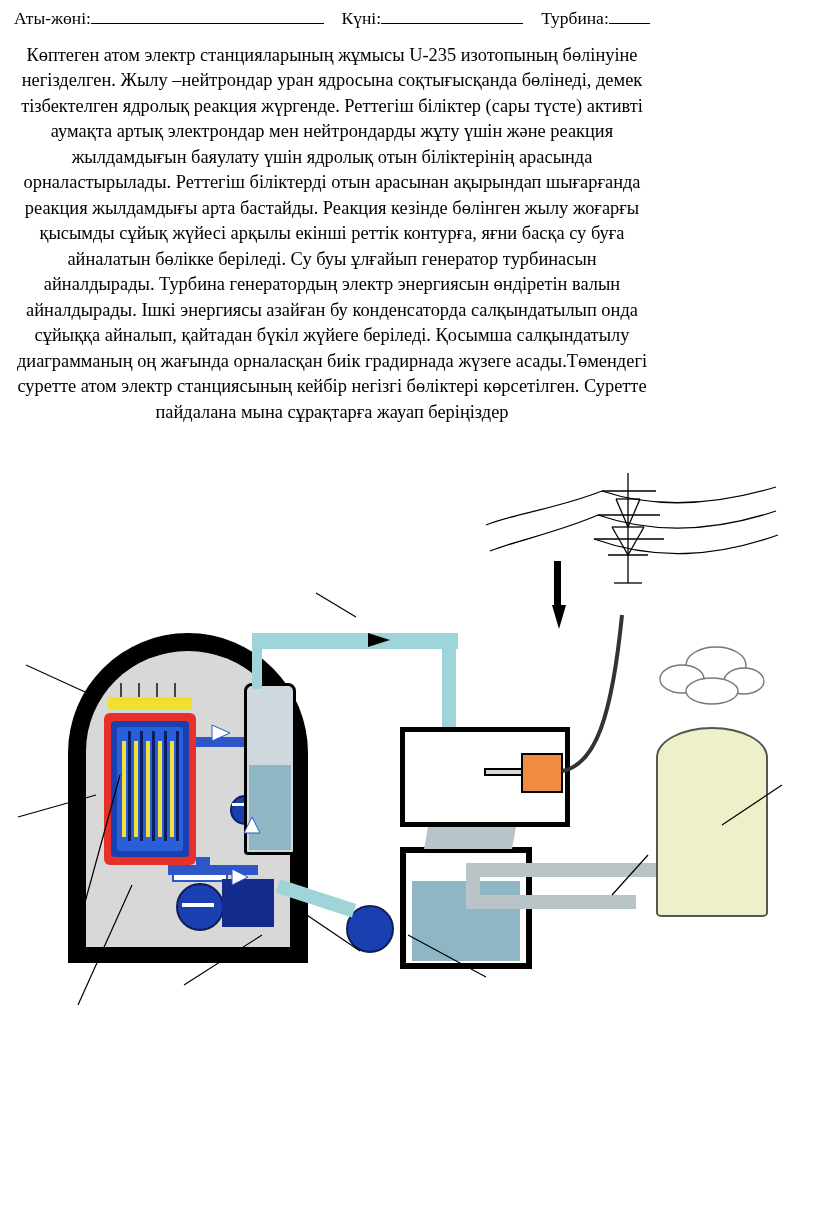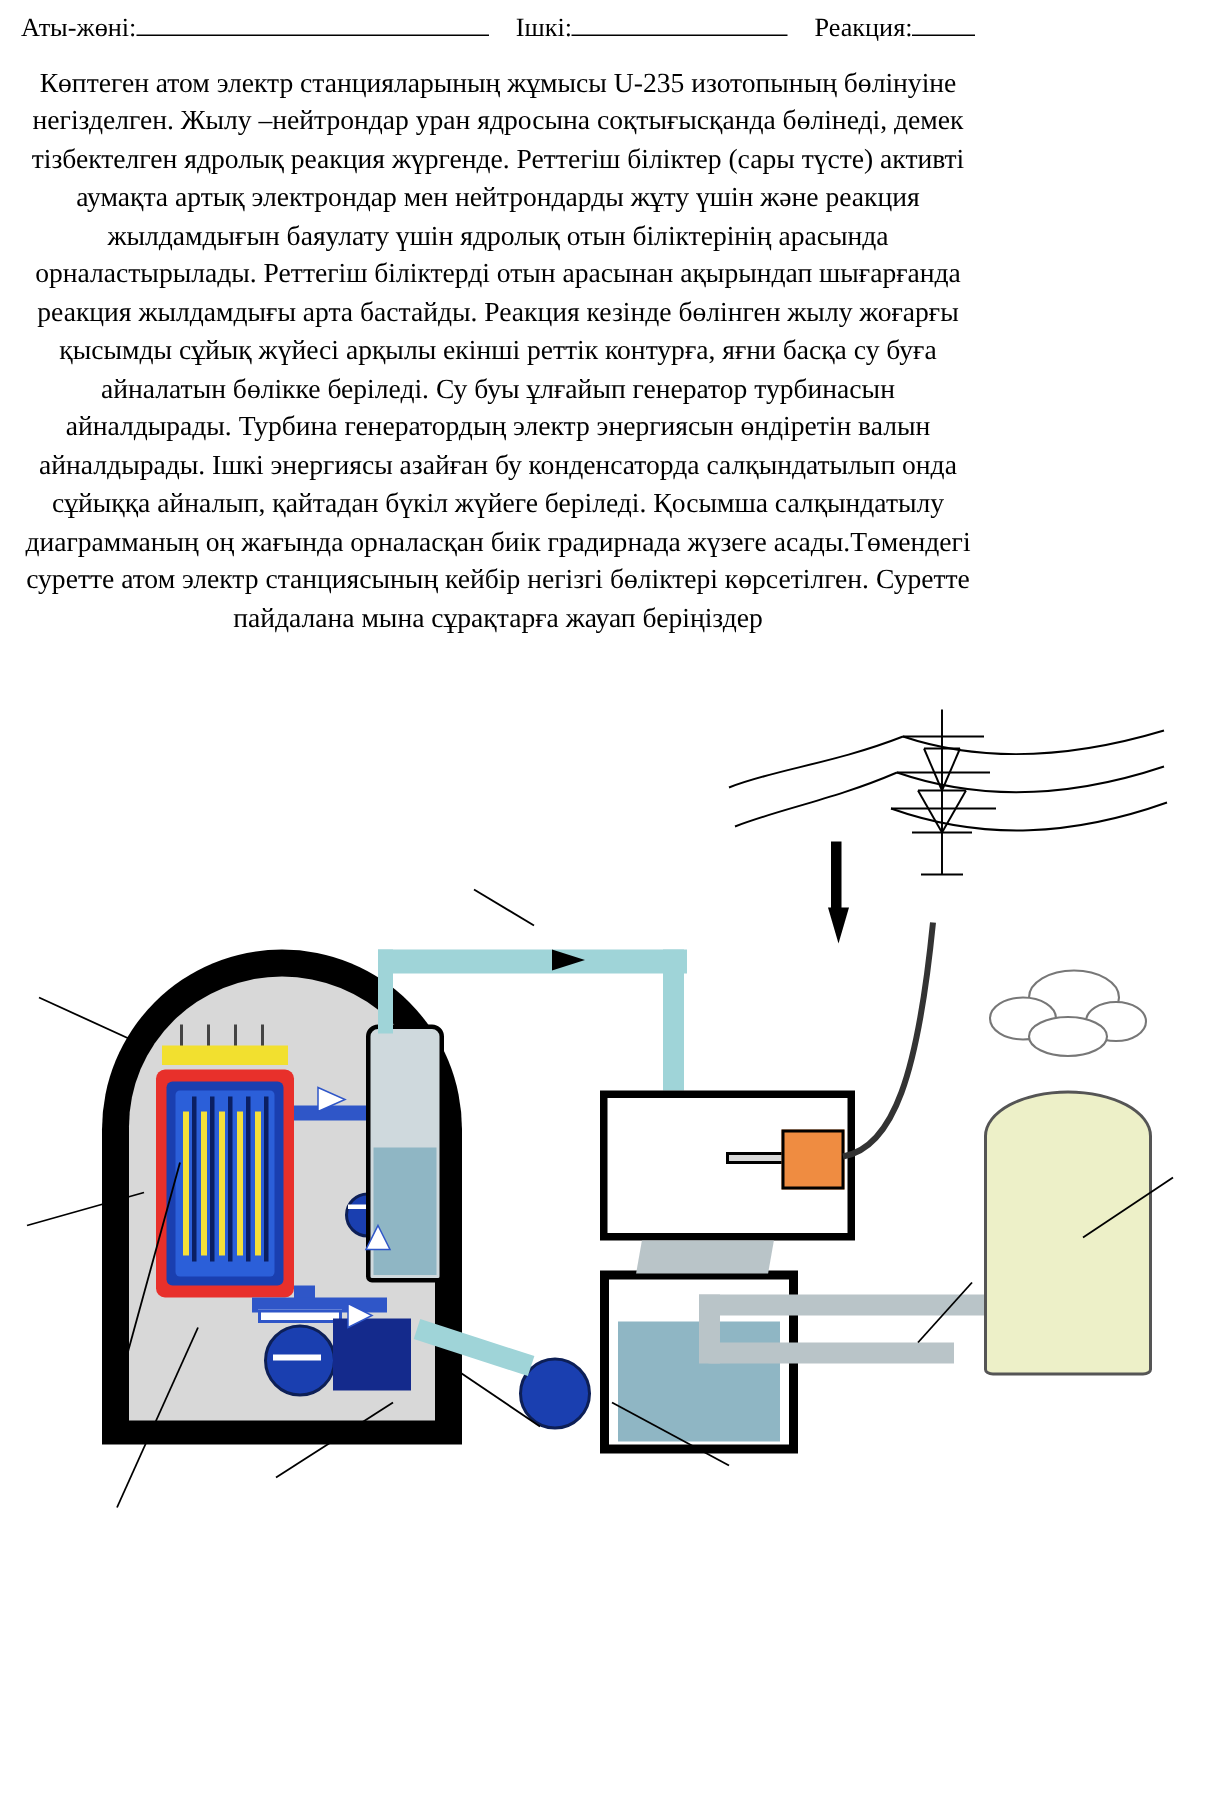--- a/index.html
+++ b/index.html
@@ -209,24 +209,24 @@
 </style>
 </head>
 <body>
 
 <div class="page">
 
   <div class="header-line">
     <span class="hdr-label">Аты-жөні:</span>
     <span class="hdr-rule rule-name"></span>
     <span class="hdr-gap"></span>
-    <span class="hdr-label">Ішкі:</span>
+    <span class="hdr-label">Күні:</span>
     <span class="hdr-rule rule-date"></span>
     <span class="hdr-gap"></span>
-    <span class="hdr-label">Реакция:</span>
+    <span class="hdr-label">Турбина:</span>
     <span class="hdr-rule rule-class"></span>
   </div>
 
 
   <div class="body-text">  Көптеген атом электр станцияларының жұмысы U-235 изотопының бөлінуіне негізделген. Жылу –нейтрондар уран ядросына соқтығысқанда бөлінеді, демек тізбектелген ядролық реакция жүргенде.  Реттегіш біліктер (сары түсте) активті аумақта артық электрондар мен нейтрондарды жұту үшін және реакция жылдамдығын баяулату үшін ядролық отын біліктерінің арасында орналастырылады.  Реттегіш біліктерді отын арасынан ақырындап шығарғанда реакция жылдамдығы арта бастайды. Реакция кезінде бөлінген жылу жоғарғы қысымды сұйық жүйесі арқылы екінші реттік контурға, яғни басқа су буға айналатын бөлікке беріледі. Су буы ұлғайып  генератор турбинасын айналдырады. Турбина генератордың электр энергиясын өндіретін валын айналдырады.  Ішкі энергиясы азайған бу конденсаторда салқындатылып онда сұйыққа айналып, қайтадан бүкіл жүйеге беріледі. Қосымша салқындатылу диаграмманың оң жағында орналасқан биік градирнада жүзеге асады.Төмендегі суретте атом электр станциясының кейбір негізгі бөліктері көрсетілген. Суретте пайдалана мына сұрақтарға жауап беріңіздер</div>
 
   <div class="diagram">
 
     <div class="d-abs dome"></div>
     <div class="d-abs dome-inner"></div>

